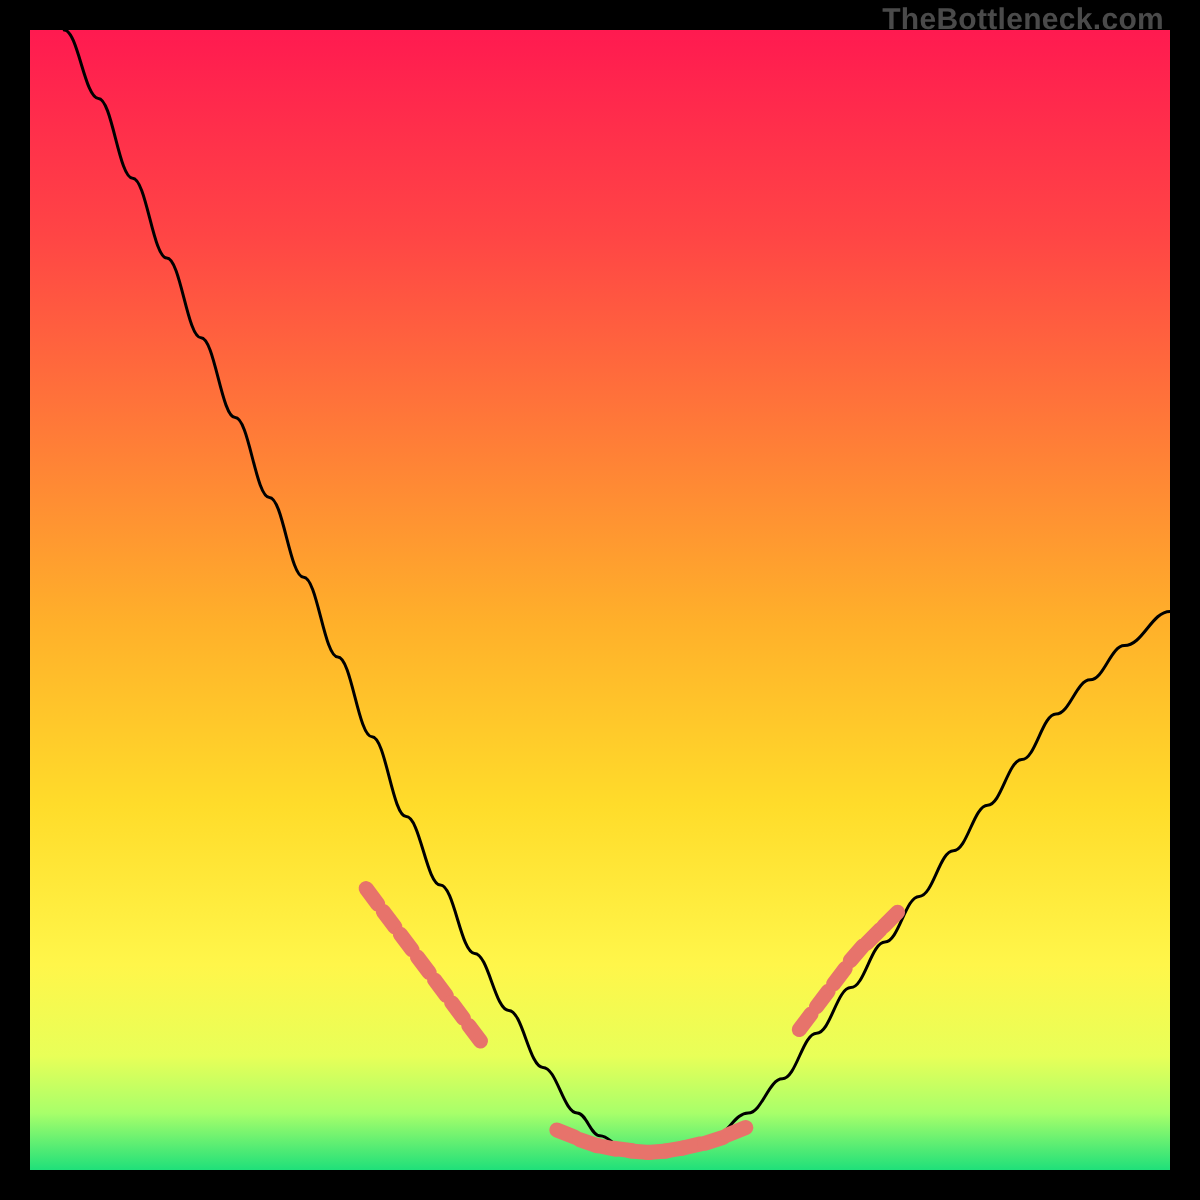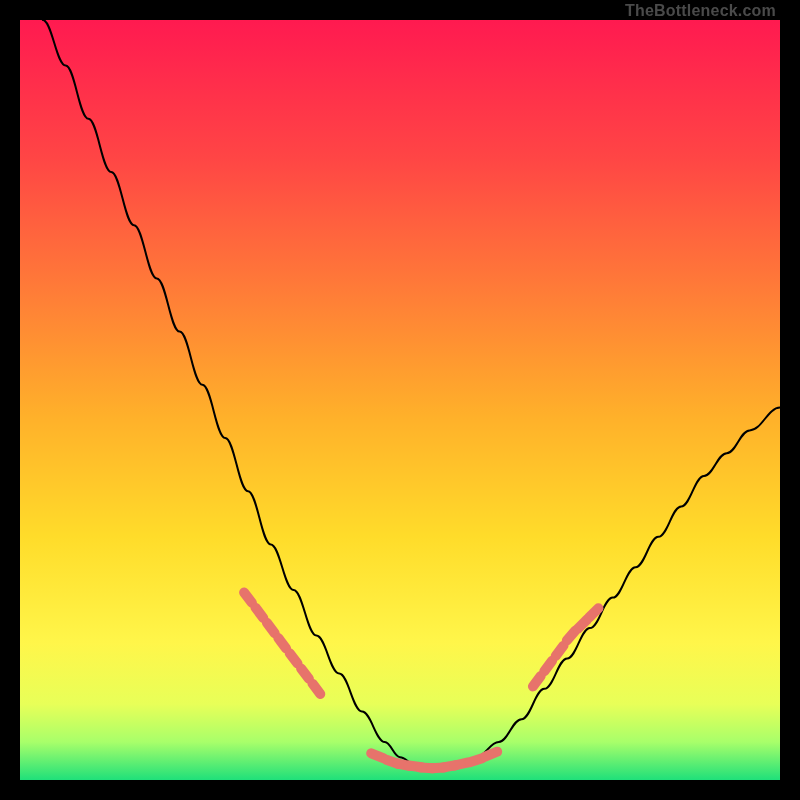--- a/index.html
+++ b/index.html
@@ -23,21 +23,21 @@
     position: absolute;
     left: 0;
     top: 0;
     width: 760px;
     height: 760px;
   }
   .watermark {
     position: absolute;
     top: 2px;
     right: 24px;
-    font-size: 16px;
+    font-size: 20px;
     font-weight: 600;
     color: #4a4a4a;
     letter-spacing: 0.2px;
   }
 </style>
 </head>
 <body>
 
 <div class="frame">
   <svg class="plot" viewBox="0 0 760 760" preserveAspectRatio="none">

